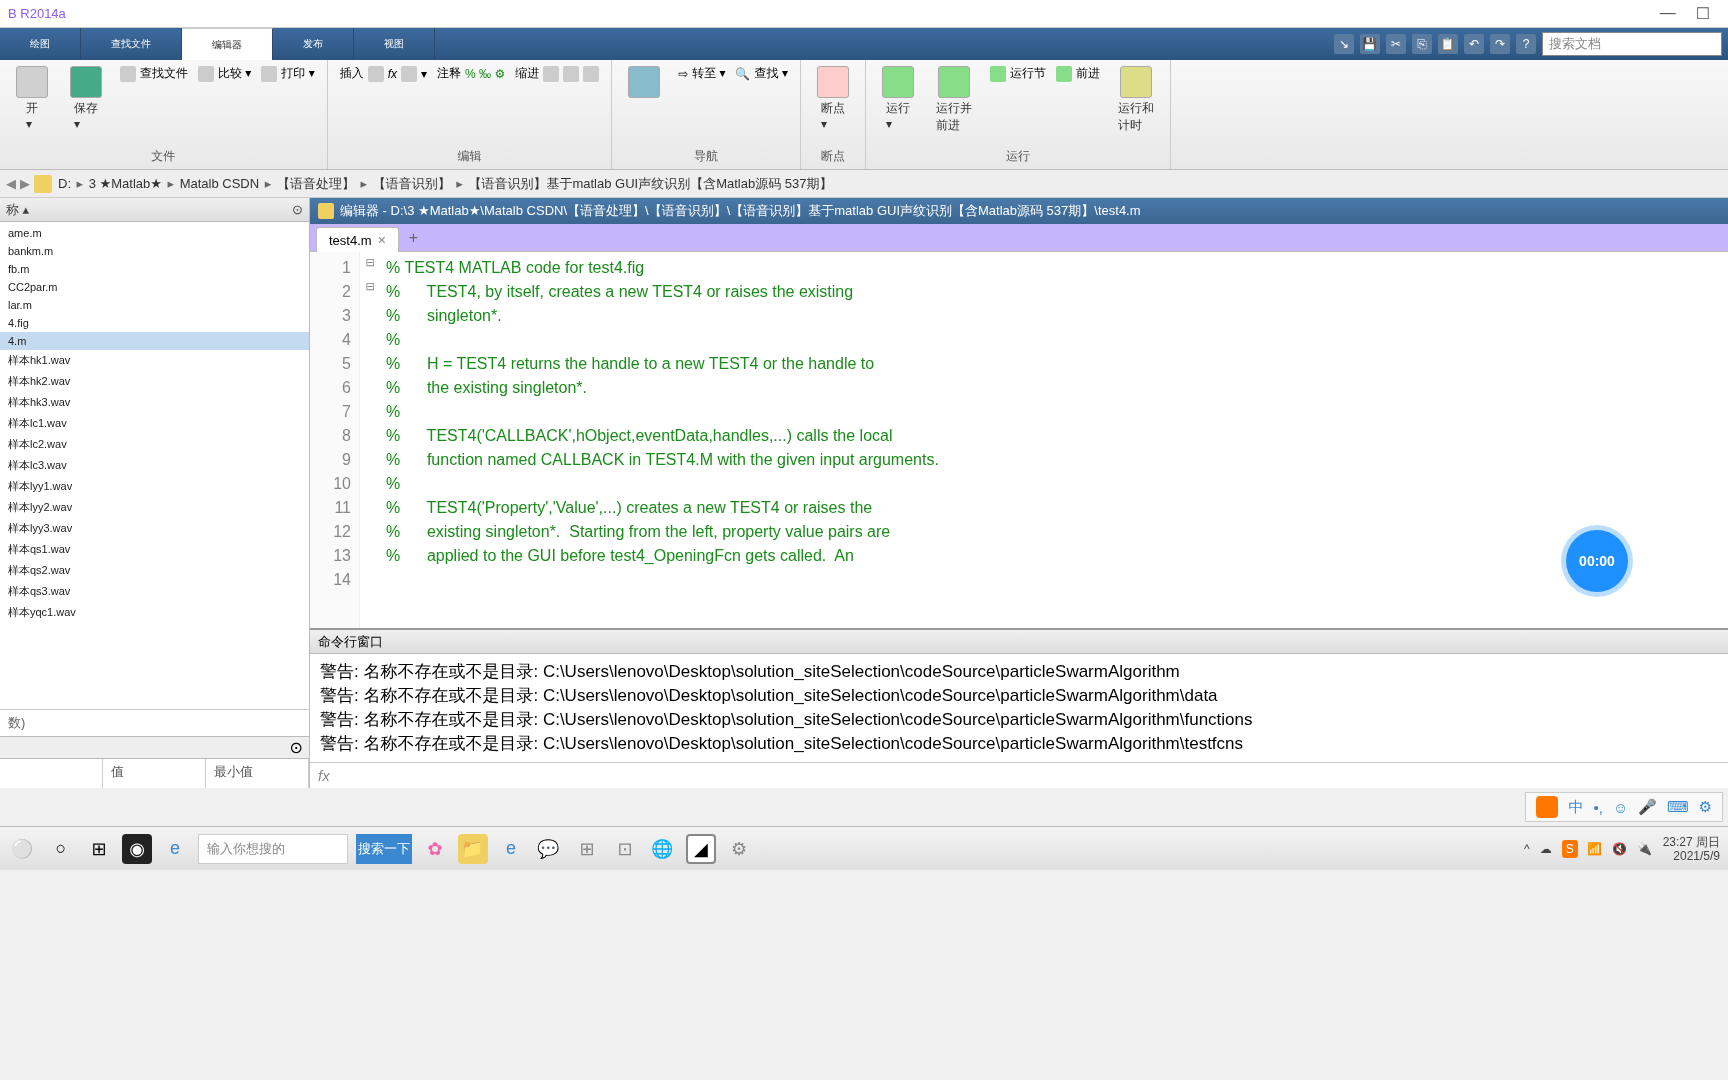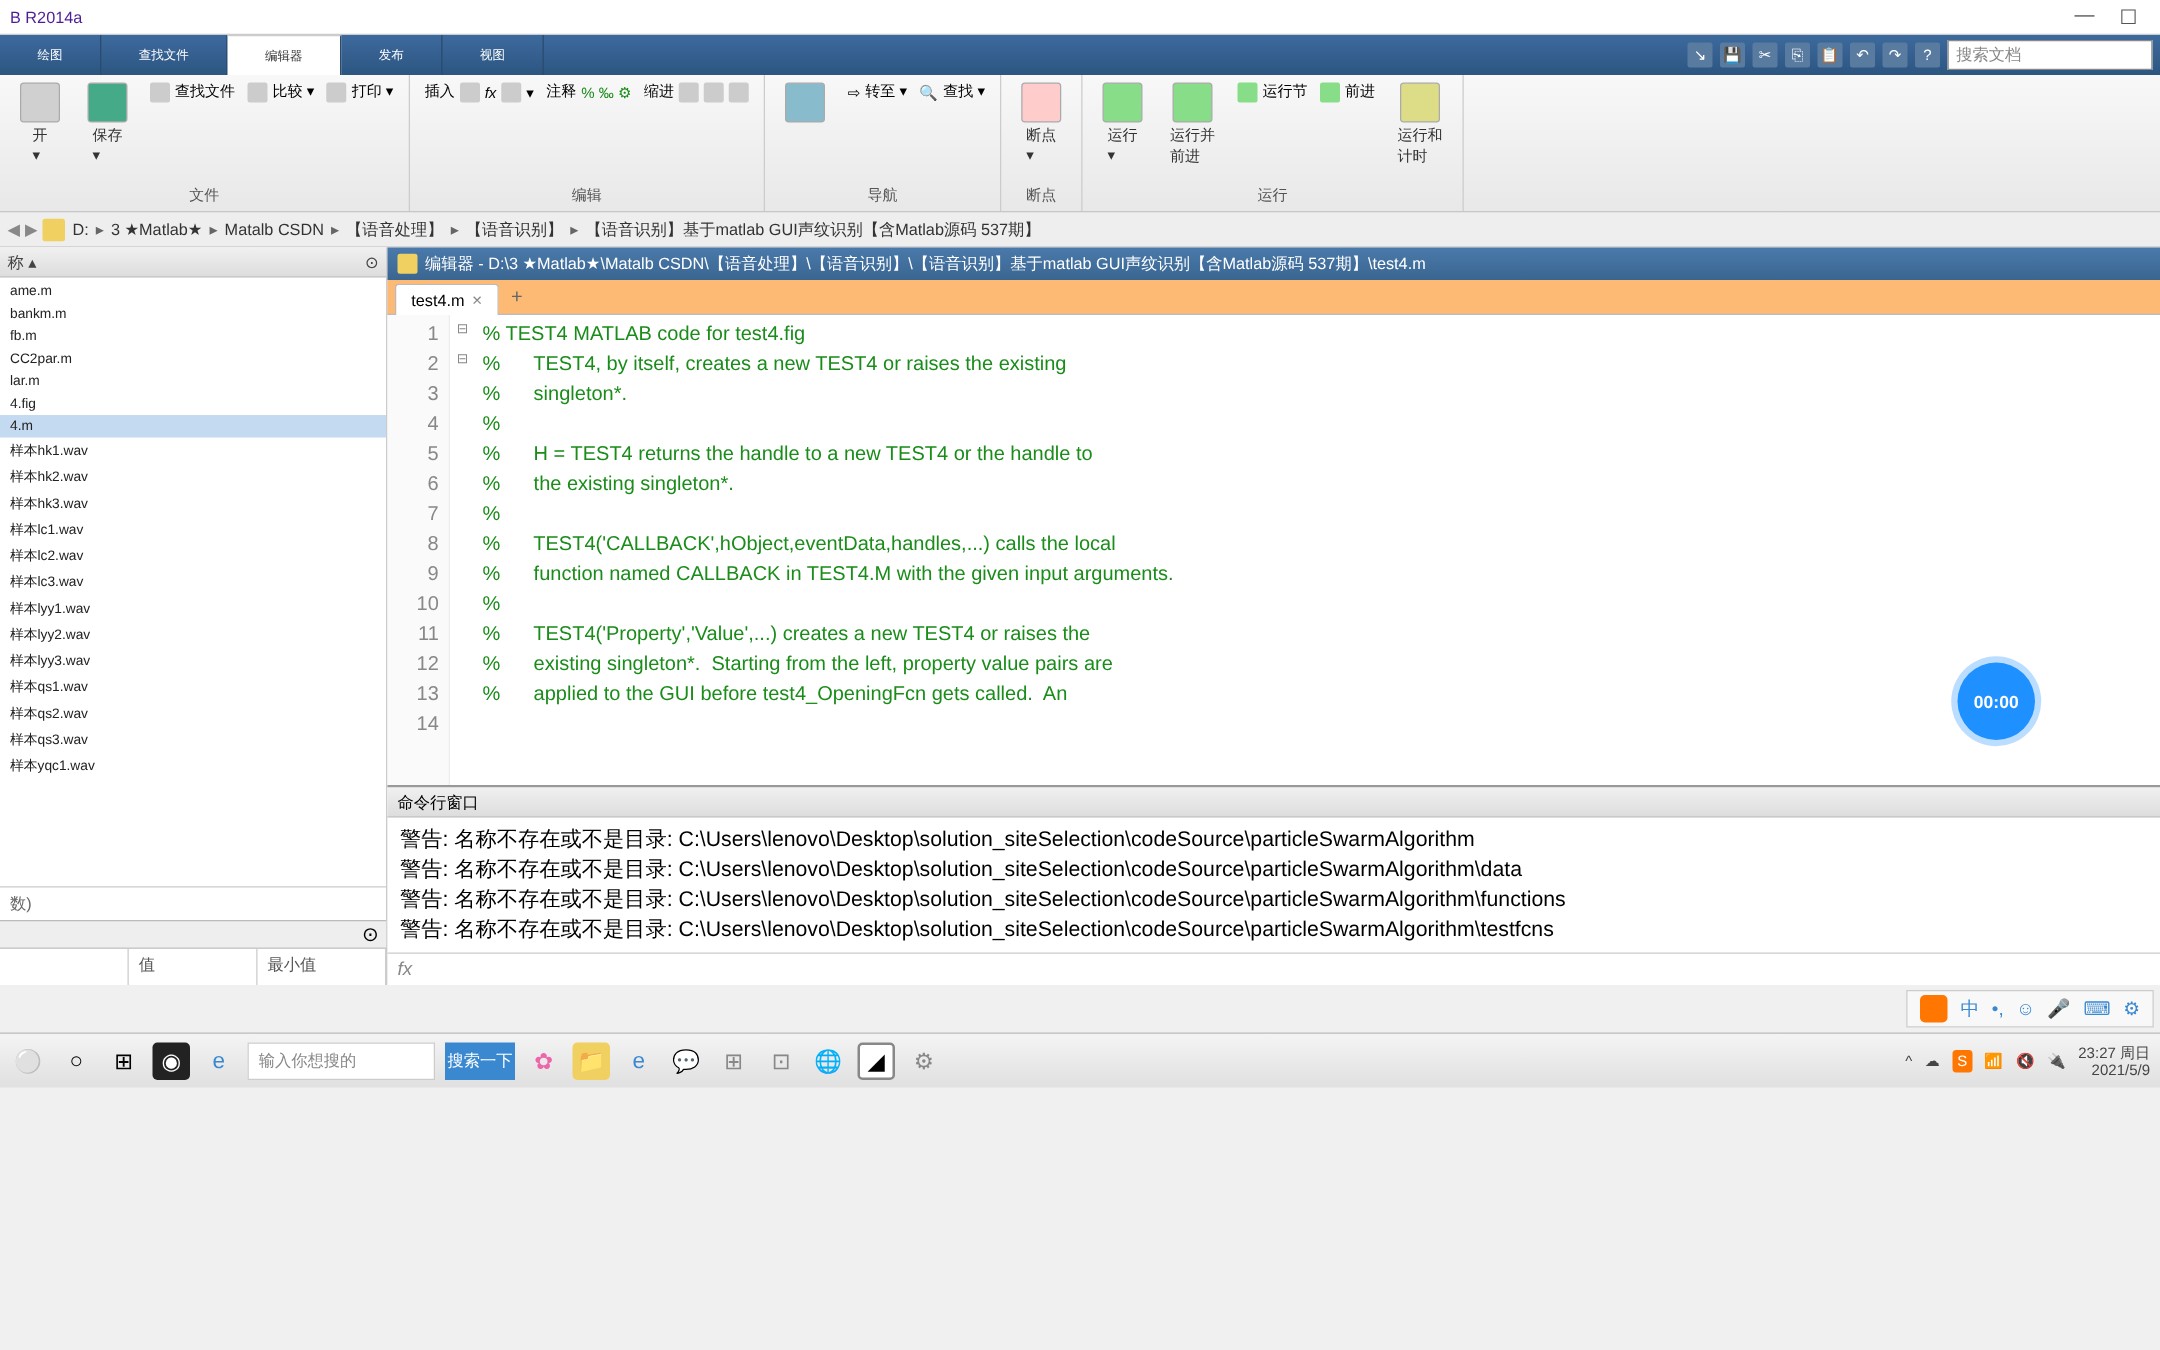--- a/index.html
+++ b/index.html
@@ -1,28 +1,28 @@
 <!DOCTYPE html>
 <html><head>
 <meta charset="utf-8">
 <style>
 * { margin: 0; padding: 0; box-sizing: border-box; font-family: "Microsoft YaHei", "SimSun", sans-serif; }
 body { width: 1728px; height: 1080px; overflow: hidden; background: #f0f0f0; position: relative; }
 
 .title-bar { height: 28px; background: #fff; border-bottom: 1px solid #ccc; display: flex; align-items: center; padding: 0 8px; }
-.title-text { font-size: 13px; color: #4c1d95; flex: 1; }
+.title-text { font-size: 13px; color: #8b5cf6; flex: 1; }
 .win-ctrl { display: flex; gap: 20px; margin-right: 10px; }
 .win-btn { font-size: 16px; color: #555; cursor: pointer; }
 
 .ribbon-tabs { height: 32px; background: linear-gradient(#3d6a9e, #2c5580); display: flex; align-items: stretch; }
 .tab { padding: 0 30px; display: flex; align-items: center; color: #fff; font-size: 10px; cursor: pointer; border-right: 1px solid #2a4a6e; }
 .tab.active { background: #fff; color: #333; border-top: 1px solid #ccc; }
 .ribbon-right { margin-left: auto; display: flex; align-items: center; gap: 6px; padding-right: 6px; }
 .rib-icon { width: 20px; height: 20px; background: #5a7ba0; border-radius: 2px; cursor: pointer; display: flex; align-items: center; justify-content: center; color: #fff; font-size: 12px; }
-.search-docs { width: 164px; height: 24px; background: #fff; border: 1px solid #888; padding: 0 6px; font-size: 13px; color: #888; display: flex; align-items: center; }
+.search-docs { width: 180px; height: 24px; background: #fff; border: 1px solid #888; padding: 0 6px; font-size: 13px; color: #888; display: flex; align-items: center; }
 
 .ribbon-body { height: 110px; background: linear-gradient(#f8f8f8, #e8e8e8); border-bottom: 1px solid #bbb; display: flex; }
 .ribbon-group { border-right: 1px solid #ccc; padding: 4px 8px; display: flex; flex-direction: column; }
 .group-content { flex: 1; display: flex; align-items: flex-start; gap: 6px; }
 .group-label { text-align: center; font-size: 12px; color: #555; padding-top: 4px; }
 .big-btn { display: flex; flex-direction: column; align-items: center; padding: 2px 8px; cursor: pointer; }
 .big-icon { width: 32px; height: 32px; background: #d0d0d0; border: 1px solid #aaa; border-radius: 3px; margin-bottom: 2px; }
 .btn-label { font-size: 12px; color: #333; }
 .small-btn-col { display: flex; gap: 2px; }
 .small-btn { display: flex; align-items: center; gap: 4px; padding: 1px 4px; font-size: 12px; cursor: pointer; }
@@ -42,21 +42,21 @@
 .file-item { padding: 3px 8px; font-size: 11px; color: #222; cursor: pointer; }
 .file-item.selected { background: #c4daf0; }
 .bottom-label { padding: 4px 8px; font-size: 13px; color: #666; border-top: 1px solid #ccc; }
 .mini-table { height: 30px; border-top: 1px solid #bbb; display: flex; }
 .mini-cell { flex: 1; border-right: 1px solid #ccc; padding: 4px 8px; font-size: 13px; color: #555; }
 .panel-collapse { height: 22px; background: #eee; border-top: 1px solid #bbb; display: flex; align-items: center; justify-content: flex-end; padding: 0 6px; }
 
 .right-panel { flex: 1; display: flex; flex-direction: column; }
 .editor-title { height: 26px; background: linear-gradient(#4a7aab, #3a6590); color: #fff; display: flex; align-items: center; padding: 0 8px; font-size: 13px; gap: 6px; }
 .editor-title .doc-icon { width: 16px; height: 16px; background: #f0d060; border-radius: 2px; }
-.tab-strip { height: 28px; background: #fdba74; display: flex; align-items: flex-end; padding: 0 6px; border-bottom: 1px solid #bbb; }
+.tab-strip { height: 28px; background: #c4b5fd; display: flex; align-items: flex-end; padding: 0 6px; border-bottom: 1px solid #bbb; }
 .file-tab { padding: 4px 12px; background: #fff; border: 1px solid #bbb; border-bottom: none; margin-bottom: -1px; font-size: 13px; display: flex; align-items: center; gap: 6px; border-radius: 3px 3px 0 0; }
 .close-x { color: #888; cursor: pointer; font-size: 14px; }
 .add-tab { padding: 4px 10px; color: #666; cursor: pointer; font-size: 16px; }
 .code-area { flex: 1; background: #fff; display: flex; font-family: "Consolas", "Courier New", monospace; font-size: 16px; overflow: hidden; }
 .gutter { width: 50px; background: #fafafa; border-right: 1px solid #eee; text-align: right; padding: 4px 8px 4px 0; color: #888; }
 .gutter div { height: 24px; line-height: 24px; }
 .fold-col { width: 20px; padding: 4px 0; }
 .fold-col div { height: 24px; text-align: center; color: #888; font-size: 11px; }
 .code-lines { flex: 1; padding: 4px 6px; }
 .code-lines div { height: 24px; line-height: 24px; white-space: pre; }

